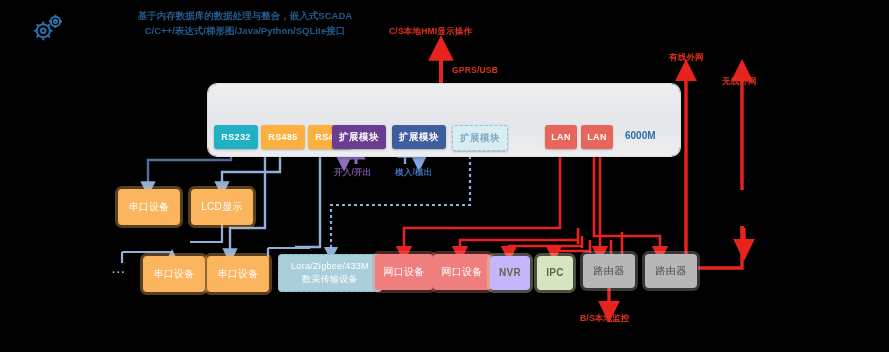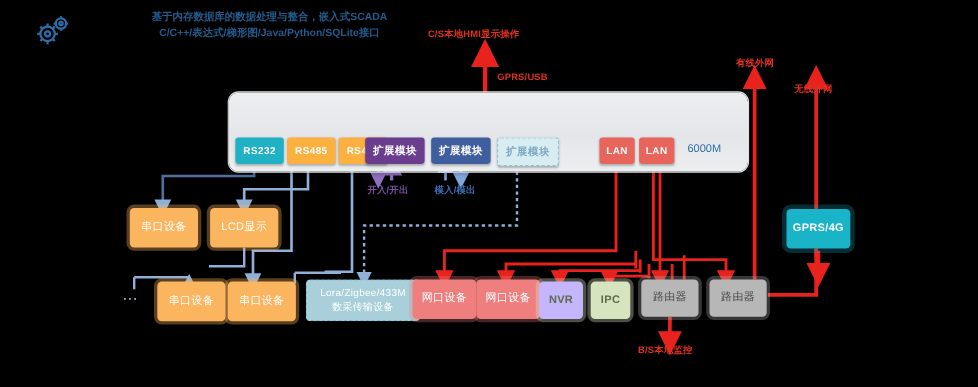--- a/index.html
+++ b/index.html
@@ -59,21 +59,21 @@
     font-size:8.5px;font-weight:bold;
     color:#e03020;
     white-space:nowrap;
     z-index:8;
     letter-spacing:.2px;
   }
   .label.purple{color:#7b4fa5;}
   .label.blue{color:#3f6fb5;}
   .speed{
     position:absolute;left:625px;top:130px;
-    font-size:10px;color:#2a6fa8;font-weight:normal;z-index:7;
+    font-size:10px;color:#2a6fa8;font-weight:bold;z-index:7;
   }
   .ellipsis{
     position:absolute;left:112px;top:266px;
     color:#9fbadd;font-size:11px;font-weight:bold;letter-spacing:1px;z-index:7;
   }
 </style>
 </head>
 <body>
 
 <div id="root">
@@ -280,19 +280,14 @@
   <div class="node" style="left:583px;top:254px;width:52px;height:34px;background:#b7b7b7;
               color:#4a4a4a;box-shadow:0 0 0 3px rgba(183,183,183,.3);">
     <span>路由器</span>
   </div>
 
   <div class="node" style="left:645px;top:254px;width:52px;height:34px;background:#b7b7b7;
               color:#4a4a4a;box-shadow:0 0 0 3px rgba(183,183,183,.3);">
     <span>路由器</span>
   </div>
 
-  <div class="node" style="left:715px;top:190px;width:58px;height:36px;background:#19b4c8;
-              font-weight:bold;font-size:10px;
-              box-shadow:0 0 0 4px rgba(25,180,200,.25);">
-    <span>GPRS/4G</span>
-  </div>
 
 </div>
 
 </body></html>

